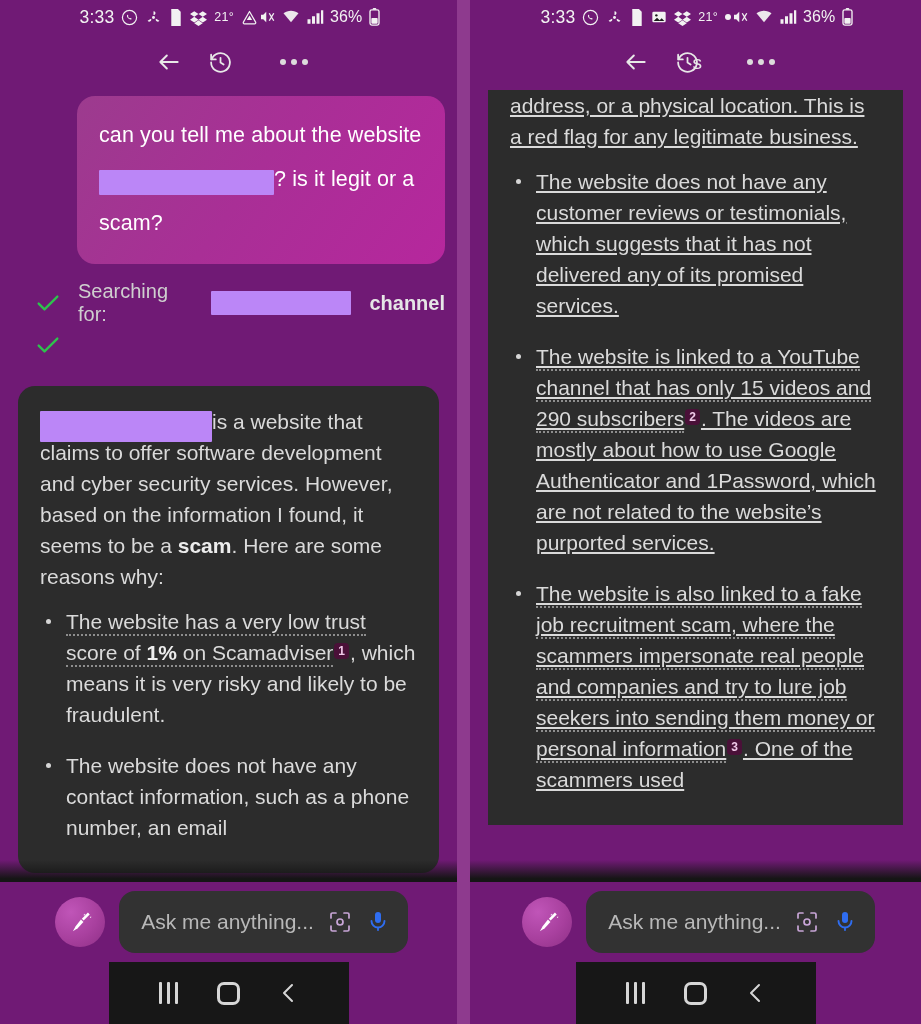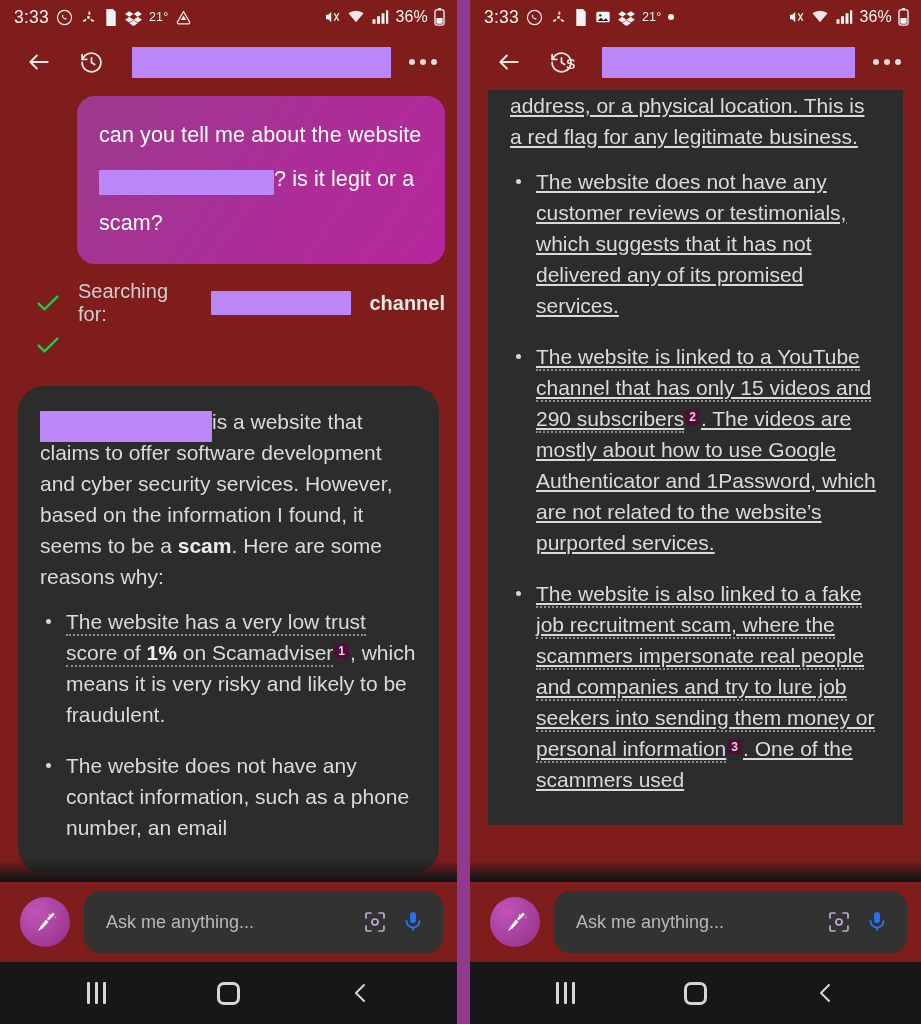--- a/index.html
+++ b/index.html
@@ -10,24 +10,25 @@
     overflow: hidden;
   }
   .screen {
     position: relative;
     width: 921px; height: 1024px;
     display: flex;
   }
   .panel {
     position: relative;
     height: 1024px;
-    background: #7f1d1d;
+    background: #701a75;
     display: flex;
     flex-direction: column;
     overflow: hidden;
+    align-items: center;
   }
   .panel-left  { width: 457px; }
   .panel-right { width: 451px; }
   .divider {
     width: 13px; height: 1024px;
     background: #8e3a8e;
     flex: 0 0 13px;
   }
 
   
@@ -112,21 +113,21 @@
     font-size: 20px;
   }
   .check { color: #2ec24d; display: flex; }
   .status-row .redact { height: 24px; width: 152px; margin: 0 2px; }
   .status-row b { font-weight: 700; color: #e6e6e6; }
 
   
   .card {
     margin: 12px 6px 0 6px;
     background: #2c2c2c;
-    border-radius: 26px;
+    border-radius: 17px;
     padding: 20px 22px 10px 22px;
     color: #dadada;
     font-size: 21px;
     line-height: 31px;
   }
   .card.right-card {
     margin: 0 6px 0 6px;
     border-radius: 0;
     padding-top: 0;
     text-decoration: underline;
@@ -197,21 +198,21 @@
     background: #323232;
     border-radius: 16px;
     display: flex;
     align-items: center;
     padding: 0 18px 0 22px;
     gap: 14px;
   }
   .inputbar .ph {
     flex: 1 1 auto;
     color: #b8b8b8;
-    font-size: 18px;
+    font-size: 21px;
   }
   .lens { color: #c9a6d8; display: flex; cursor: pointer; }
   .mic { color: #2f6df0; display: flex; cursor: pointer; }
 
   
   .navbar {
     flex: 0 0 62px;
     background: #171717;
     display: flex;
     align-items: center;

